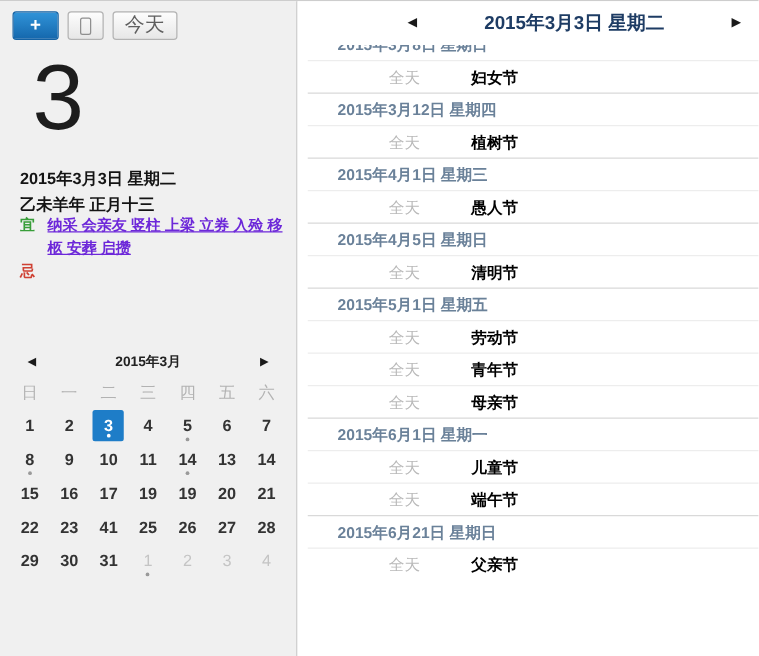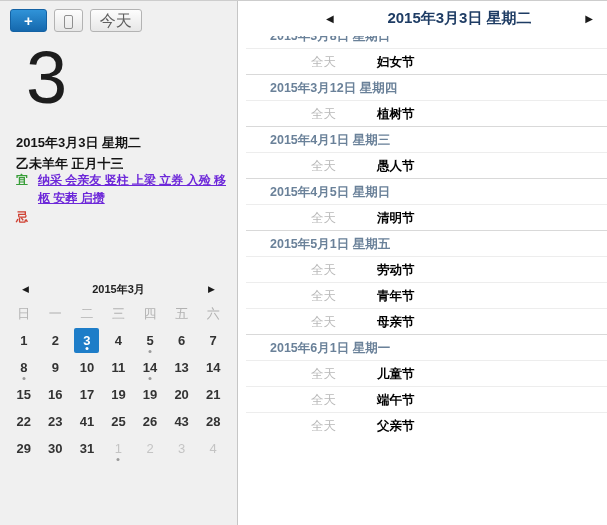--- a/index.html
+++ b/index.html
@@ -173,21 +173,21 @@
           <div class="cell">
             <span class="num">41</span>
           </div>
           <div class="cell">
             <span class="num">25</span>
           </div>
           <div class="cell">
             <span class="num">26</span>
           </div>
           <div class="cell">
-            <span class="num">43</span>
+            <span class="num">27</span>
           </div>
           <div class="cell">
             <span class="num">28</span>
           </div>
           <div class="cell">
             <span class="num">29</span>
           </div>
           <div class="cell">
             <span class="num">30</span>
           </div>
@@ -253,20 +253,21 @@
           </div>
           <div class="row date-row"><span>2015年6月1日 星期一</span></div>
           <div class="row event-row">
             <span class="time">全天</span>
             <span class="title">儿童节</span>
           </div>
           <div class="row event-row">
             <span class="time">全天</span>
             <span class="title">端午节</span>
           </div>
+          <div class="row date-row"><span>2015年6月21日 星期日</span></div>
           <div class="row event-row">
             <span class="time">全天</span>
             <span class="title">父亲节</span>
           </div>
         </div>
     </div>
   </div>
 
 </div>
 

